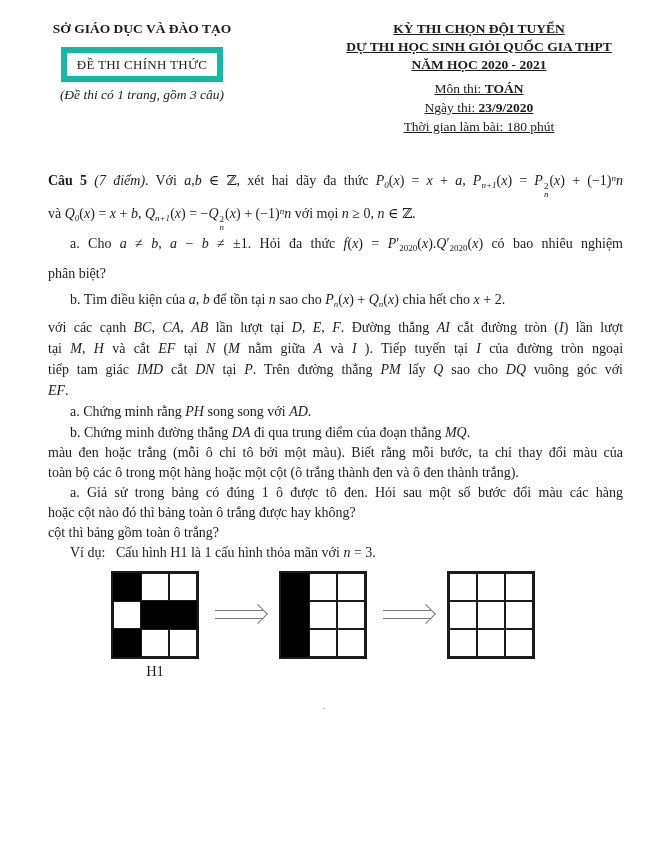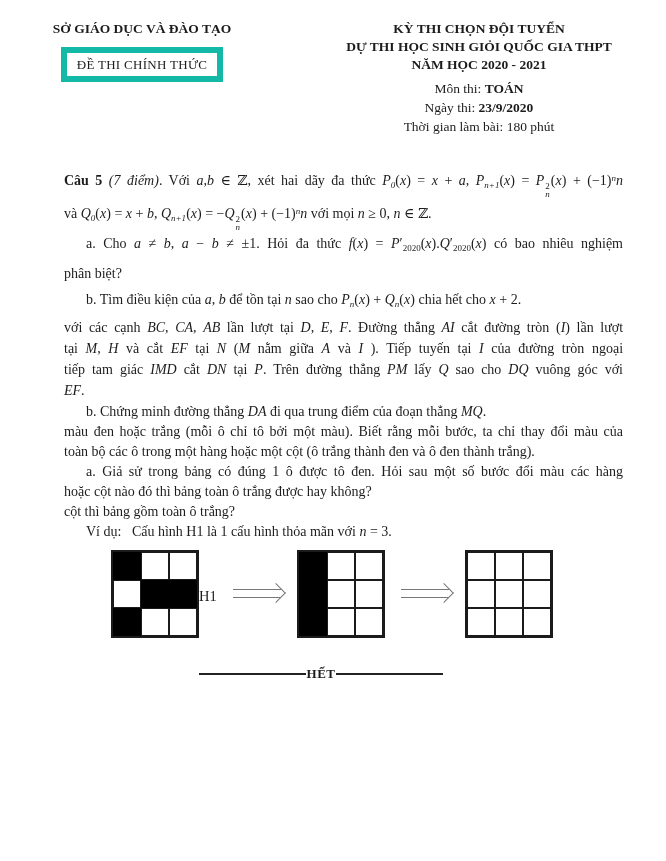--- a/index.html
+++ b/index.html
@@ -5,49 +5,49 @@
   html,body{margin:0;padding:0;background:#ffffff;}
   .page{
     width:666px;height:709px;background:#ffffff;color:#1c1c1c;
     font-family:"Liberation Serif","DejaVu Serif",serif;
     position:relative;overflow:hidden;box-sizing:border-box;
     padding-top:20px;
   }
   
   .header{display:flex;height:128px;}
   .header-left{width:228px;margin-left:28px;text-align:center;}
-  .header-right{width:326px;margin-left:auto;margin-right:24px;text-align:center;}
+  .header-right{width:326px;margin-left:auto;margin-right:24px;text-align:center;text-decoration:underline;}
   .h-bold{font-weight:bold;font-size:13.5px;line-height:18px;}
   .exam-box{
     display:inline-block;border:6px solid #14b8a6;padding:4px 10px 3px 10px;
     font-size:13px;margin-top:9px;letter-spacing:.3px;
   }
   .exam-note{font-style:italic;font-size:13.5px;margin-top:5px;}
   .h-meta{font-size:13.5px;line-height:19px;}
   .h-meta-gap{margin-top:5px;}
   .bold{font-weight:bold;}
   .ital{font-style:italic;}
   
   .doc-body{margin-top:17px;padding:0 43px 0 48px;font-size:14px;}
   .block1 .tline{line-height:26px;}
   .block2 .tline{line-height:21px;}
   .block3 .tline{line-height:20px;}
-  .tline{text-align:justify;text-align-last:justify;white-space:normal;margin-left:16px;}
+  .tline{text-align:justify;text-align-last:justify;white-space:normal;}
   .tline.end{text-align:left;text-align-last:auto;}
   .tline.in{padding-left:22px;}
   .sb{font-size:9px;}
   sub.sb{vertical-align:-3px;}
   sup.sb{vertical-align:4px;}
   .stack{
     display:inline-flex;flex-direction:column;align-items:flex-start;
     font-size:9px;line-height:7.5px;vertical-align:-4px;margin:0 1px;
   }
   
   .grids-row{display:flex;align-items:flex-start;padding-left:111px;margin-top:8px;}
-  .grid-wrap{display:flex;flex-direction:row;align-items:center;flex:0 0 auto;}
+  .grid-wrap{display:flex;flex-direction:column;align-items:center;flex:0 0 auto;}
   .grid3{
     display:grid;grid-template-columns:repeat(3,28px);grid-auto-rows:28px;
     border:2px solid #1b1b1b;width:max-content;background:#fff;
   }
   .cell{border:1px solid #1b1b1b;box-sizing:border-box;background:#ffffff;}
   .cell.blackc{background:#000000;border-color:#000000;}
   .grid-label{font-size:14.5px;margin-top:4px;}
   .arrow{display:flex;align-items:center;margin:36px 14px 0 16px;flex:0 0 auto;}
   .a-stem{display:block;width:48px;height:9px;box-sizing:border-box;
     border-top:1.5px solid #787878;border-bottom:1.5px solid #787878;}
@@ -63,20 +63,21 @@
 <body>
 
 <div class="page">
 
   <header class="header">
     <div class="header-left">
       <div class="h-bold">SỞ GIÁO DỤC VÀ ĐÀO TẠO</div>
       <div>
         <span class="exam-box">ĐỀ THI CHÍNH THỨC</span>
       </div>
+      <div class="exam-note">(Đề thi có 1 trang, gồm 3 câu)</div>
     </div>
     <div class="header-right">
       <div class="h-bold">KỲ THI CHỌN ĐỘI TUYỂN</div>
       <div class="h-bold">DỰ THI HỌC SINH GIỎI QUỐC GIA THPT</div>
       <div class="h-bold">NĂM HỌC 2020 - 2021</div>
       <div class="h-meta h-meta-gap">
         <span>Môn thi: </span><span class="bold">TOÁN</span>
       </div>
       <div class="h-meta">
         <span>Ngày thi: </span><span class="bold">23/9/2020</span>
@@ -97,20 +98,21 @@
           </span><span>(</span><span class="ital">x</span><span>) + (−1)</span><sup class="sb ital">n</sup><span class="ital">n</span><span> với mọi </span><span class="ital">n</span><span> ≥ 0, </span><span class="ital">n</span><span> ∈ ℤ.</span></div>
         <div class="tline in"><span>a. Cho </span><span class="ital">a</span><span> ≠ </span><span class="ital">b</span><span>, </span><span class="ital">a</span><span> − </span><span class="ital">b</span><span> ≠ ±1. Hỏi đa thức </span><span class="ital">f</span><span>(</span><span class="ital">x</span><span>) = </span><span class="ital">P</span><span>′</span><sub class="sb">2020</sub><span>(</span><span class="ital">x</span><span>).</span><span class="ital">Q</span><span>′</span><sub class="sb">2020</sub><span>(</span><span class="ital">x</span><span>) có bao nhiêu nghiệm</span></div>
         <div class="tline end"><span>phân biệt?</span></div>
         <div class="tline in end"><span>b. Tìm điều kiện của </span><span class="ital">a</span><span>, </span><span class="ital">b</span><span> để tồn tại </span><span class="ital">n</span><span> sao cho </span><span class="ital">P</span><sub class="sb ital">n</sub><span>(</span><span class="ital">x</span><span>) + </span><span class="ital">Q</span><sub class="sb ital">n</sub><span>(</span><span class="ital">x</span><span>) chia hết cho </span><span class="ital">x</span><span> + 2.</span></div>
       </div>
       <div class="block2">
         <div class="tline"><span>với các cạnh </span><span class="ital">BC</span><span>, </span><span class="ital">CA</span><span>, </span><span class="ital">AB</span><span> lần lượt tại </span><span class="ital">D</span><span>, </span><span class="ital">E</span><span>, </span><span class="ital">F</span><span>. Đường thẳng </span><span class="ital">AI</span><span> cắt đường tròn (</span><span class="ital">I</span><span>) lần lượt</span></div>
         <div class="tline"><span>tại </span><span class="ital">M</span><span>, </span><span class="ital">H</span><span> và cắt </span><span class="ital">EF</span><span> tại </span><span class="ital">N</span><span> (</span><span class="ital">M</span><span> nằm giữa </span><span class="ital">A</span><span> và </span><span class="ital">I</span><span> ). Tiếp tuyến tại </span><span class="ital">I</span><span> của đường tròn ngoại</span></div>
         <div class="tline"><span>tiếp tam giác </span><span class="ital">IMD</span><span> cắt </span><span class="ital">DN</span><span> tại </span><span class="ital">P</span><span>. Trên đường thẳng </span><span class="ital">PM</span><span> lấy </span><span class="ital">Q</span><span> sao cho </span><span class="ital">DQ</span><span> vuông góc với</span></div>
         <div class="tline end"><span class="ital">EF</span><span>.</span></div>
+        <div class="tline in end"><span>a. Chứng minh rằng </span><span class="ital">PH</span><span> song song với </span><span class="ital">AD</span><span>.</span></div>
         <div class="tline in end"><span>b. Chứng minh đường thẳng </span><span class="ital">DA</span><span> đi qua trung điểm của đoạn thẳng </span><span class="ital">MQ</span><span>.</span></div>
       </div>
       <div class="block3">
         <div class="tline"><span>màu đen hoặc trắng (mỗi ô chỉ tô bởi một màu). Biết rằng mỗi bước, ta chỉ thay đổi màu của</span></div>
         <div class="tline end"><span>toàn bộ các ô trong một hàng hoặc một cột (ô trắng thành đen và ô đen thành trắng).</span></div>
         <div class="tline in"><span>a. Giả sử trong bảng có đúng 1 ô được tô đen. Hỏi sau một số bước đổi màu các hàng</span></div>
         <div class="tline end"><span>hoặc cột nào đó thì bảng toàn ô trắng được hay không?</span></div>
         <div class="tline end"><span>cột thì bảng gồm toàn ô trắng?</span></div>
         <div class="tline in end"><span>Ví dụ:&nbsp;&nbsp;&nbsp;Cấu hình H1 là 1 cấu hình thỏa mãn với </span><span class="ital">n</span><span> = 3.</span></div>
       </div>

